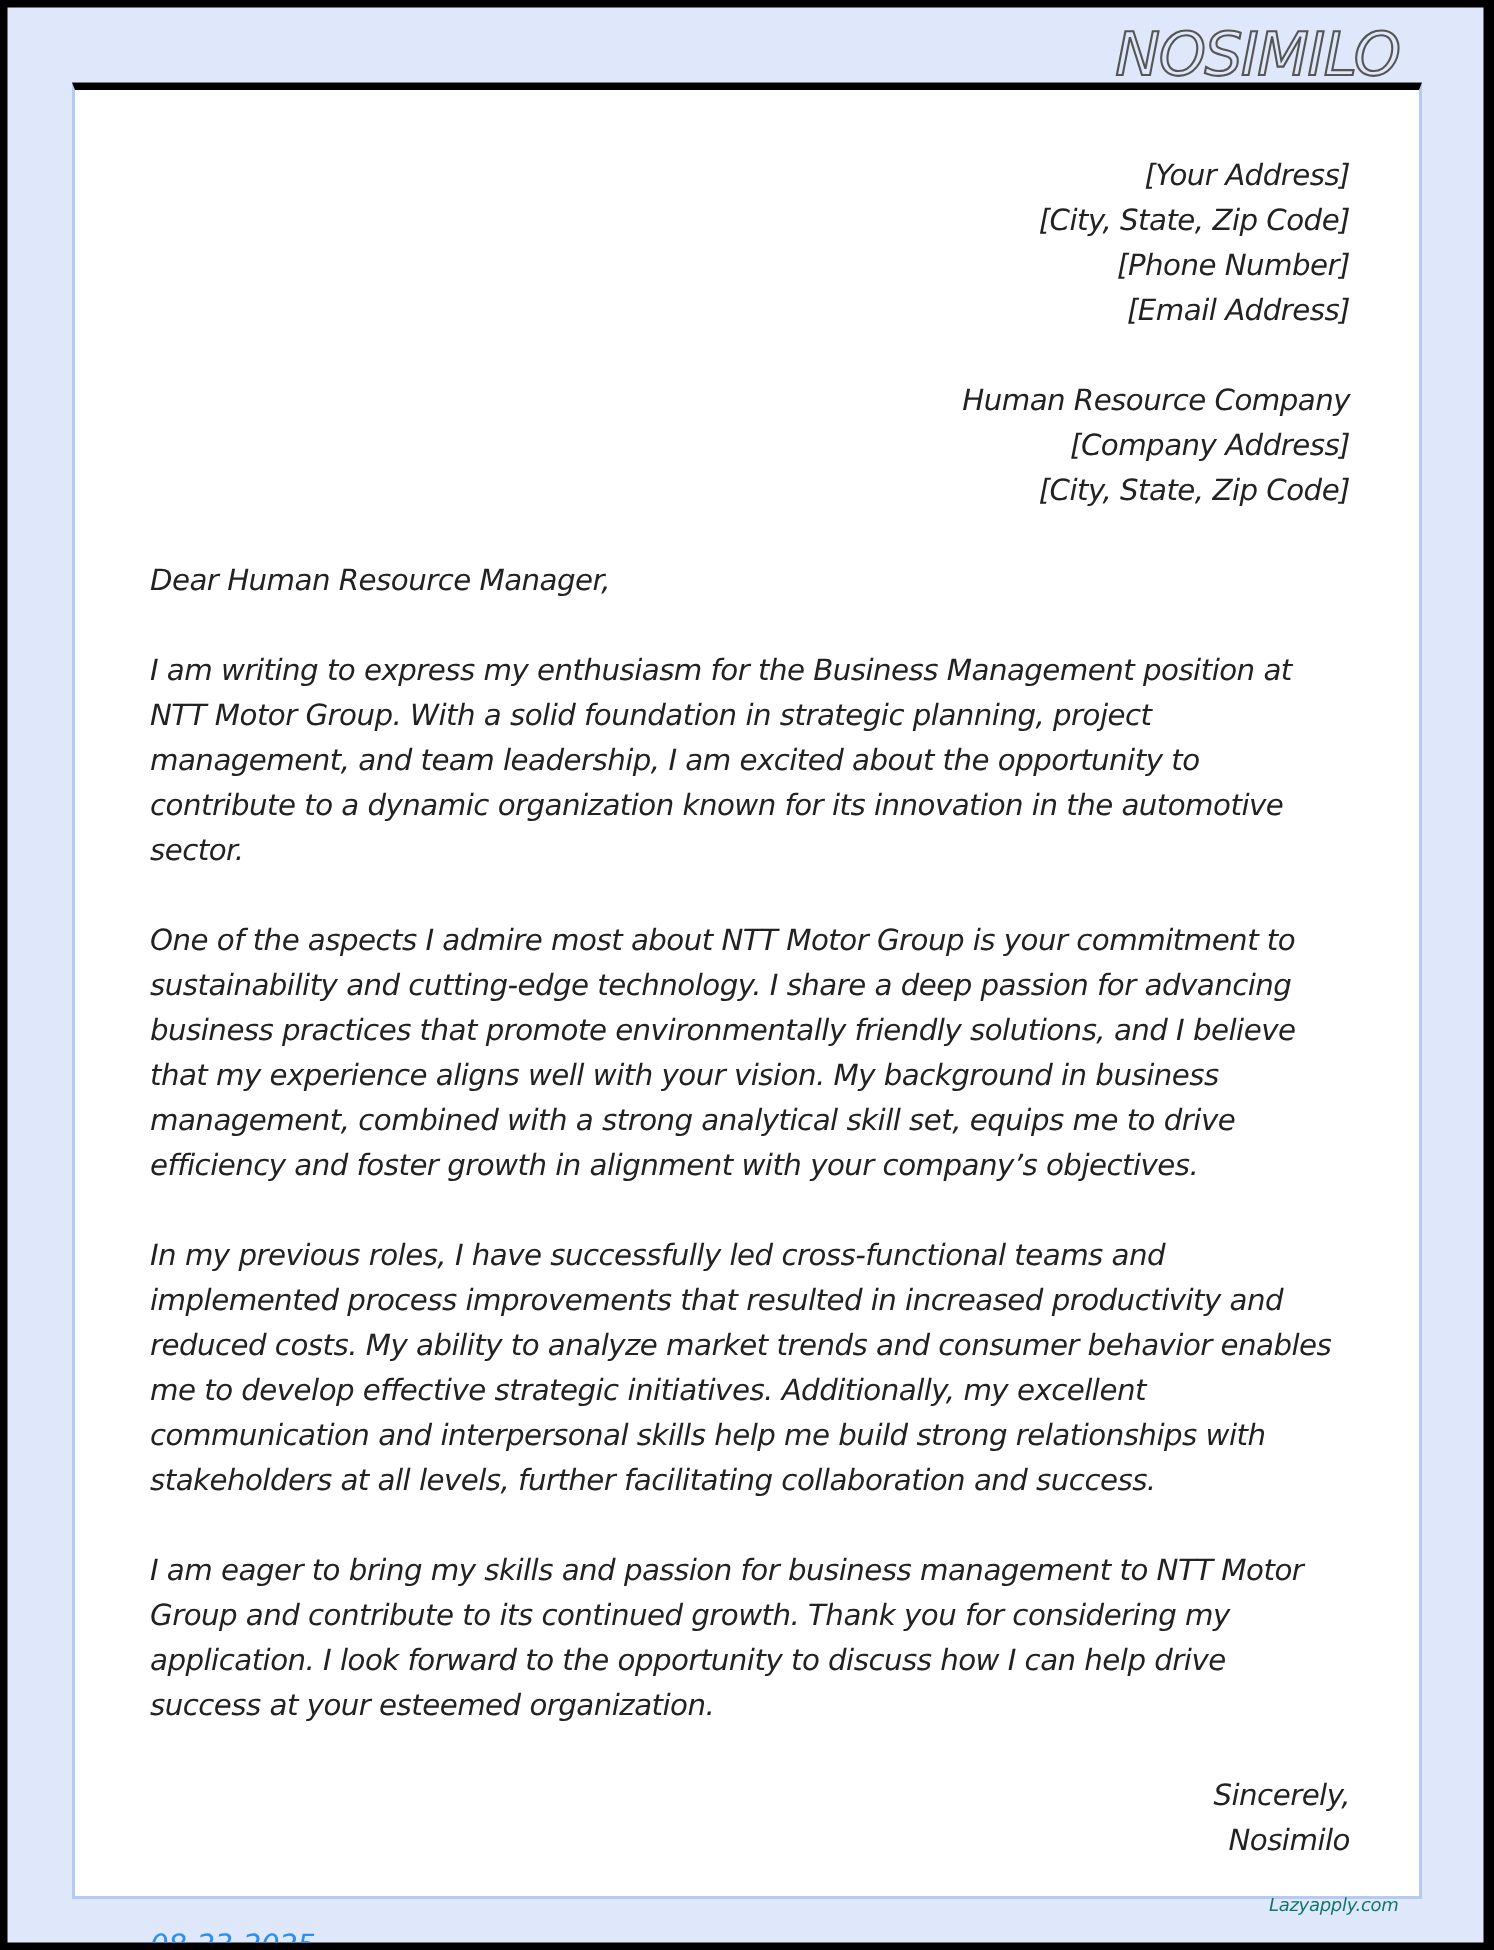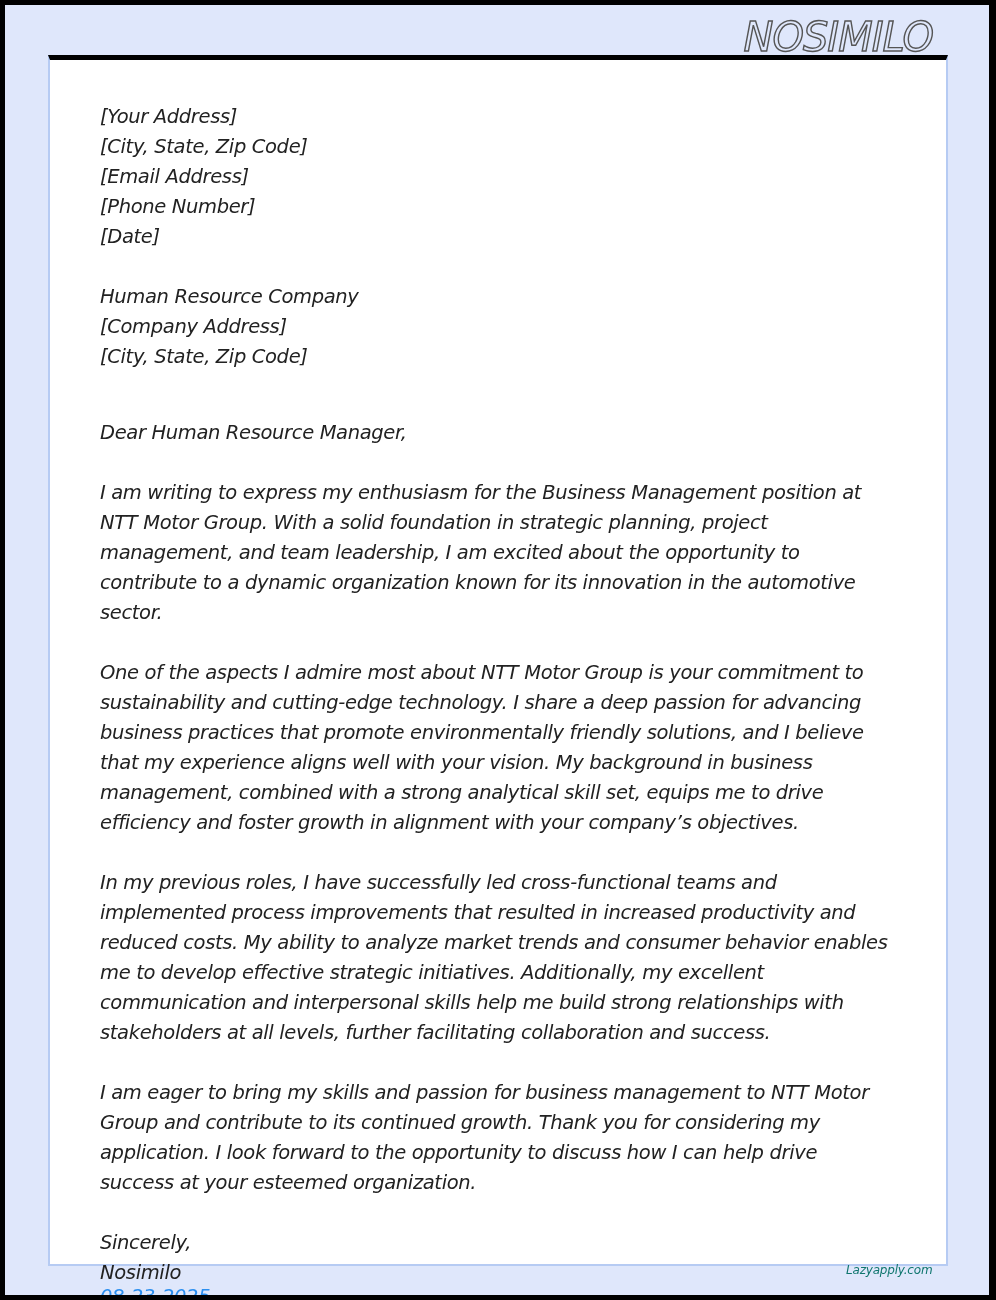--- a/index.html
+++ b/index.html
@@ -26,23 +26,23 @@
     border-top: 5px solid #000;
     border-left: 2px solid #b6cbf3;
     border-right: 2px solid #b6cbf3;
     border-bottom: 2px solid #b6cbf3;
   }
   .letter {
     position: absolute; left: 95px; top: 97px; width: 800px;
     font-size: 19.5px; line-height: 30px; color: #222;
     font-family: "DejaVu Sans", sans-serif; letter-spacing: -0.35px;
   }
-  .letter .line { display: block; white-space: nowrap; height: 30px; }
+  .letter .line { display: block; white-space: nowrap; height: 30px; text-align: right; }
   .letter .gap { display: block; height: 30px; }
-  .letter p { margin: 16px 0 30px 0; width: 790px; }
+  .letter p { margin: 0 0 30px 0; width: 790px; }
   .watermark {
     position: absolute; left: 841px; top: 1258px;
     font-size: 12px; color: #0f766e; font-family: "DejaVu Sans", sans-serif;
     letter-spacing: -0.2px;
   }
   .date-link {
     position: absolute; left: 95px; top: 1277px;
     font-size: 19.5px; line-height: 30px; color: #2b8ff0;
     font-family: "DejaVu Sans", sans-serif; letter-spacing: -0.3px;
     text-decoration: none;
@@ -53,23 +53,22 @@
 
 <div class="frame">
   <div class="brand">NOSIMILO</div>
 
   <div class="paper"></div>
 
   <div class="letter">
     <div>
       <span class="line">[Your Address]</span>
       <span class="line">[City, State, Zip Code]</span>
+      <span class="line">[Phone Number]</span>
       <span class="line">[Email Address]</span>
-      <span class="line">[Phone Number]</span>
-      <span class="line">[Date]</span>
     </div>
     <span class="gap"></span>
     <div>
       <span class="line">Human Resource Company</span>
       <span class="line">[Company Address]</span>
       <span class="line">[City, State, Zip Code]</span>
     </div>
     <span class="gap"></span>
     <p>Dear Human Resource Manager,</p>
     <p>I am writing to express my enthusiasm for the Business Management position at NTT Motor Group. With a solid foundation in strategic planning, project management, and team leadership, I am excited about the opportunity to contribute to a dynamic organization known for its innovation in the automotive sector.</p>

